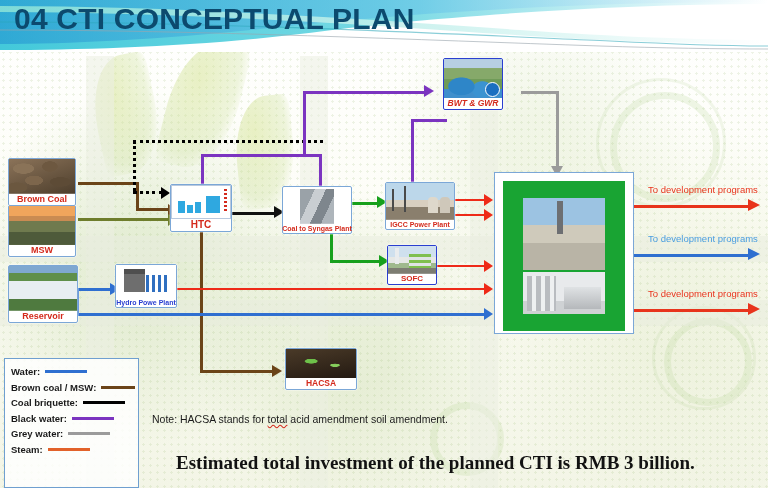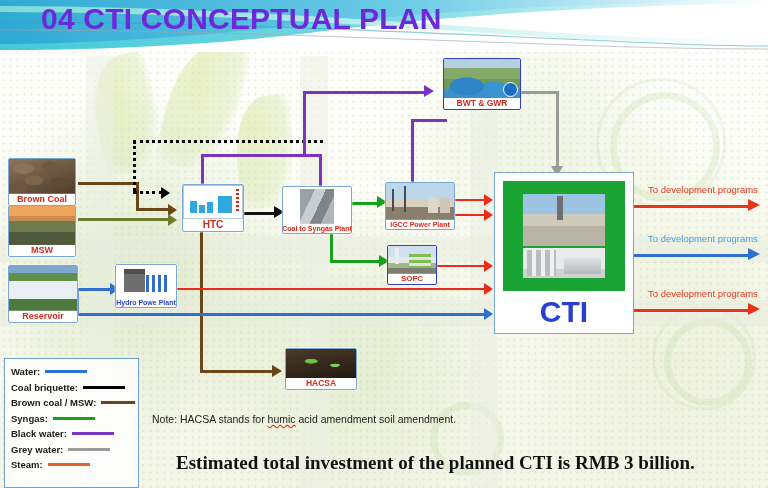--- a/index.html
+++ b/index.html
@@ -21,22 +21,22 @@
   .bg-leaf{position:absolute;border-radius:60% 12% 60% 12%;
     background:radial-gradient(ellipse at 35% 30%, rgba(214,228,150,.55), rgba(196,219,138,.28) 60%, rgba(255,255,255,0) 78%);}
   .bg-ring{position:absolute;border-radius:50%;border:7px solid rgba(176,208,140,.20);}
   .bg-ring.thin{border-width:3px;border-color:rgba(176,208,140,.16);}
   .bg-vbar{position:absolute;top:56px;bottom:0;width:28px;background:rgba(235,238,225,.55);}
   .bg-hbar{position:absolute;left:0;right:0;height:26px;background:rgba(232,236,222,.50);}
 
   
   .header{position:absolute;left:0;top:0;width:768px;height:52px;overflow:hidden;background:#ffffff;}
   .header svg{position:absolute;left:0;top:0;}
-  .title{position:absolute;left:14px;top:2px;font-size:30px;font-weight:bold;color:#6d28d9;
-    letter-spacing:.2px;white-space:nowrap;font-family:"Liberation Sans",sans-serif;margin-left:27px;}
+  .title{position:absolute;left:14px;top:2px;font-size:30px;font-weight:bold;color:#0c4a6e;
+    letter-spacing:.2px;white-space:nowrap;font-family:"Liberation Sans",sans-serif;}
 
   
   .ln{position:absolute;}                 
   .h{height:0;border-top-style:solid;}
   .v{width:0;border-left-style:solid;}
 
   
   .ah{position:absolute;width:0;height:0;}
   .ah.r{border-top:6px solid transparent;border-bottom:6px solid transparent;}
   .ah.d{border-left:6px solid transparent;border-right:6px solid transparent;}
@@ -242,21 +242,21 @@
   <div class="node" style="left:8px;top:265px;width:70px;height:58px;">
     <div class="thumb th-res"></div>
     <div class="cap">Reservoir</div>
   </div>
 
   <div class="node" style="left:115px;top:264px;width:62px;height:44px;">
     <div class="thumb th-hydro"></div>
     <div class="cap" style="font-size:7px;color:#2a3fd0;">Hydro Powe Plant</div>
   </div>
 
-  <div class="node" style="left:182px;top:184px;width:62px;height:48px;">
+  <div class="node" style="left:170px;top:184px;width:62px;height:48px;">
     <div class="thumb th-htc">
       <div style="position:absolute;left:6px;bottom:5px;width:7px;height:12px;background:#2fa8e0;"></div>
       <div style="position:absolute;left:15px;bottom:5px;width:6px;height:8px;background:#2fa8e0;"></div>
       <div style="position:absolute;left:23px;bottom:5px;width:6px;height:11px;background:#2fa8e0;"></div>
       <div style="position:absolute;left:34px;bottom:5px;width:14px;height:17px;background:#2fa8e0;"></div>
       <div style="position:absolute;right:3px;top:3px;width:3px;height:22px;background:repeating-linear-gradient(180deg,#d42a1c 0 2px,transparent 2px 4px);"></div>
     </div>
     <div class="cap" style="font-size:10px;">HTC</div>
   </div>
 
@@ -276,38 +276,37 @@
   </div>
 
   <div class="node" style="left:387px;top:245px;width:50px;height:40px;border-color:#2a3fd0;">
     <div class="thumb th-sofc">
       <div style="position:absolute;left:7px;top:2px;width:4px;height:16px;background:#e9ecee;"></div>
       <div style="position:absolute;right:5px;bottom:6px;width:22px;height:14px;background:repeating-linear-gradient(180deg,#7fbf4f 0 3px,#dfe3e5 3px 6px);"></div>
     </div>
     <div class="cap" style="font-size:8px;">SOFC</div>
   </div>
 
-  <div class="node" style="left:443px;top:58px;width:78px;height:52px;border-color:#2a3fd0;">
+  <div class="node" style="left:443px;top:58px;width:60px;height:52px;border-color:#2a3fd0;font-style:italic;">
     <div class="thumb th-bwt" style="position:relative;">
       <div style="position:absolute;right:2px;bottom:1px;width:13px;height:13px;border-radius:50%;background:#1b6fc0;border:1.5px solid #ffffff;"></div>
     </div>
     <div class="cap" style="font-size:8.5px;">BWT &amp; GWR</div>
   </div>
 
   <div class="node" style="left:285px;top:348px;width:72px;height:42px;">
     <div class="thumb th-hacsa"></div>
     <div class="cap" style="font-size:8.5px;">HACSA</div>
   </div>
 
   <div class="cti-box" style="left:494px;top:172px;width:140px;height:162px;">
     <div class="cti-green">
       <div class="cti-img1"></div>
       <div class="cti-img2"></div>
     </div>
-    <div class="cti-label">CTI</div>
   </div>
 
   <div class="dev-label" style="left:648px;top:184px;color:#e8341c;">To development  programs</div>
   <div class="ln h" style="left:644px;top:205px;width:108px;border-top-width:3px;border-top-color:#e8341c;"></div>
   <div class="ah r" style="left:748px;top:199px;border-left:12px solid #e8341c;"></div>
 
   <div class="dev-label" style="left:648px;top:233px;color:#4a9ee0;">To development  programs</div>
   <div class="ln h" style="left:644px;top:254px;width:108px;border-top-width:3px;border-top-color:#2f6fd0;"></div>
   <div class="ah r" style="left:748px;top:248px;border-left:12px solid #2f6fd0;"></div>
 
@@ -318,44 +317,40 @@
   <div class="ln h" style="left:634px;top:205px;width:12px;border-top-width:3px;border-top-color:#e8341c;"></div>
   <div class="ln h" style="left:634px;top:254px;width:12px;border-top-width:3px;border-top-color:#2f6fd0;"></div>
   <div class="ln h" style="left:634px;top:309px;width:12px;border-top-width:3px;border-top-color:#e8341c;"></div>
 
   <div class="legend">
     <div class="lg-row">
       <span class="lg-txt">Water:</span>
       <span class="lg-swatch" style="border-top-color:#2f6fd0;"></span>
     </div>
     <div class="lg-row">
+      <span class="lg-txt">Brown coal / MSW:</span>
+      <span class="lg-swatch" style="border-top-color:#6b4418;width:34px;"></span>
+    </div>
+    <div class="lg-row">
       <span class="lg-txt">Coal briquette:</span>
       <span class="lg-swatch" style="border-top-color:#000;"></span>
     </div>
     <div class="lg-row">
-      <span class="lg-txt">Brown coal / MSW:</span>
-      <span class="lg-swatch" style="border-top-color:#6b4418;width:34px;"></span>
-    </div>
-    <div class="lg-row">
-      <span class="lg-txt">Syngas:</span>
-      <span class="lg-swatch" style="border-top-color:#17a01c;"></span>
-    </div>
-    <div class="lg-row">
       <span class="lg-txt">Black water:</span>
       <span class="lg-swatch" style="border-top-color:#7b34c0;"></span>
     </div>
     <div class="lg-row">
       <span class="lg-txt">Grey water:</span>
       <span class="lg-swatch" style="border-top-color:#9b9b9b;"></span>
     </div>
     <div class="lg-row">
       <span class="lg-txt">Steam:</span>
       <span class="lg-swatch" style="border-top-color:#e2622a;"></span>
     </div>
   </div>
 
   <div class="note">
-    <span>Note: HACSA stands for </span><u>humic</u><span> acid amendment  soil amendment.</span>
+    <span>Note: HACSA stands for </span><u>total</u><span> acid amendment  soil amendment.</span>
   </div>
 
   <div class="invest">Estimated total investment of the planned CTI  is RMB 3 billion.</div>
 
 </div>
 
 </body></html>

